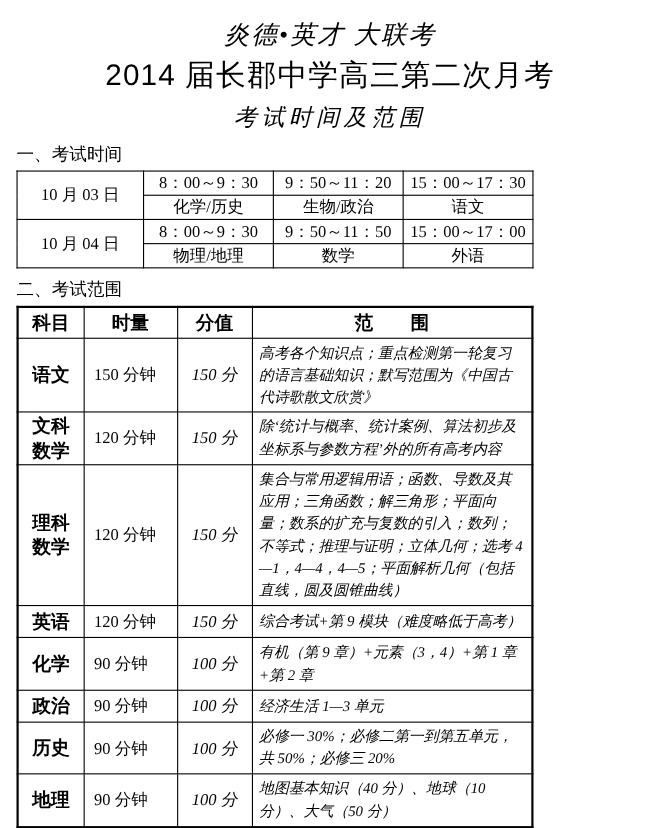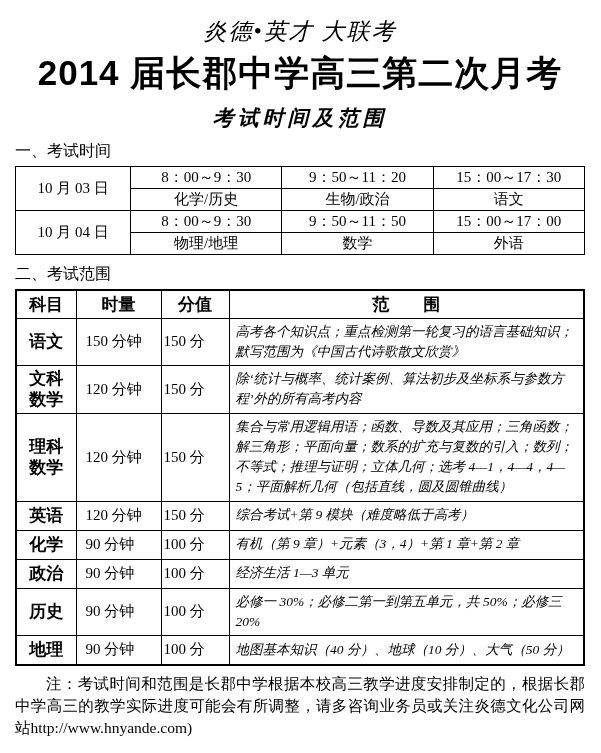--- a/index.html
+++ b/index.html
@@ -18,48 +18,48 @@
   .title-brand {
     font-family: "Liberation Serif", serif;
     font-style: italic;
     font-weight: 400;
     font-size: 23px;
     letter-spacing: 2px;
     margin-top: 6px;
   }
   .title-main {
     font-family: "Liberation Sans", sans-serif;
-    font-weight: bold;
-    font-size: 35px;
+    font-weight: normal;
+    font-size: 27px;
     letter-spacing: 1px;
     margin-top: 3px;
   }
   .title-sub {
     font-family: "Liberation Serif", serif;
     font-style: italic;
-    font-weight: 700;
+    font-weight: 400;
     font-size: 21px;
     letter-spacing: 4px;
     margin-top: 7px;
   }
   .date-line {
     font-size: 17px;
     margin-top: 9px;
   }
 
   
   .sec-heading {
     font-family: "Liberation Sans", sans-serif;
     font-weight: normal;
     font-size: 16px;
     margin: 9px 0 4px 0;
   }
 
   
-  table { border-collapse: collapse; width: 570px; table-layout: fixed; }
+  table { border-collapse: collapse; width: 470px; table-layout: fixed; }
   td, th { border: 1px solid #000; }
 
   
   .t-time { border: 1.5px solid #000; }
   .t-time td {
     text-align: center;
     vertical-align: middle;
     font-size: 15px;
     height: 22px;
     padding: 0 2px;
@@ -89,21 +89,23 @@
     line-height: 1.25;
     padding: 2px 4px;
   }
   .t-scope .cell-duration {
     font-size: 15px;
     text-align: left;
     padding: 2px 2px 2px 9px;
   }
   .t-scope .cell-score {
     font-size: 15px;
+    text-align: center;
     padding: 2px;
+    font-style: italic;
   }
   .t-scope .cell-scope {
     font-family: "Liberation Serif", serif;
     font-style: italic;
     font-size: 13.5px;
     line-height: 1.5;
     text-align: left;
     padding: 3px 6px;
   }
   .t-scope tr.single td { height: 29px; }

